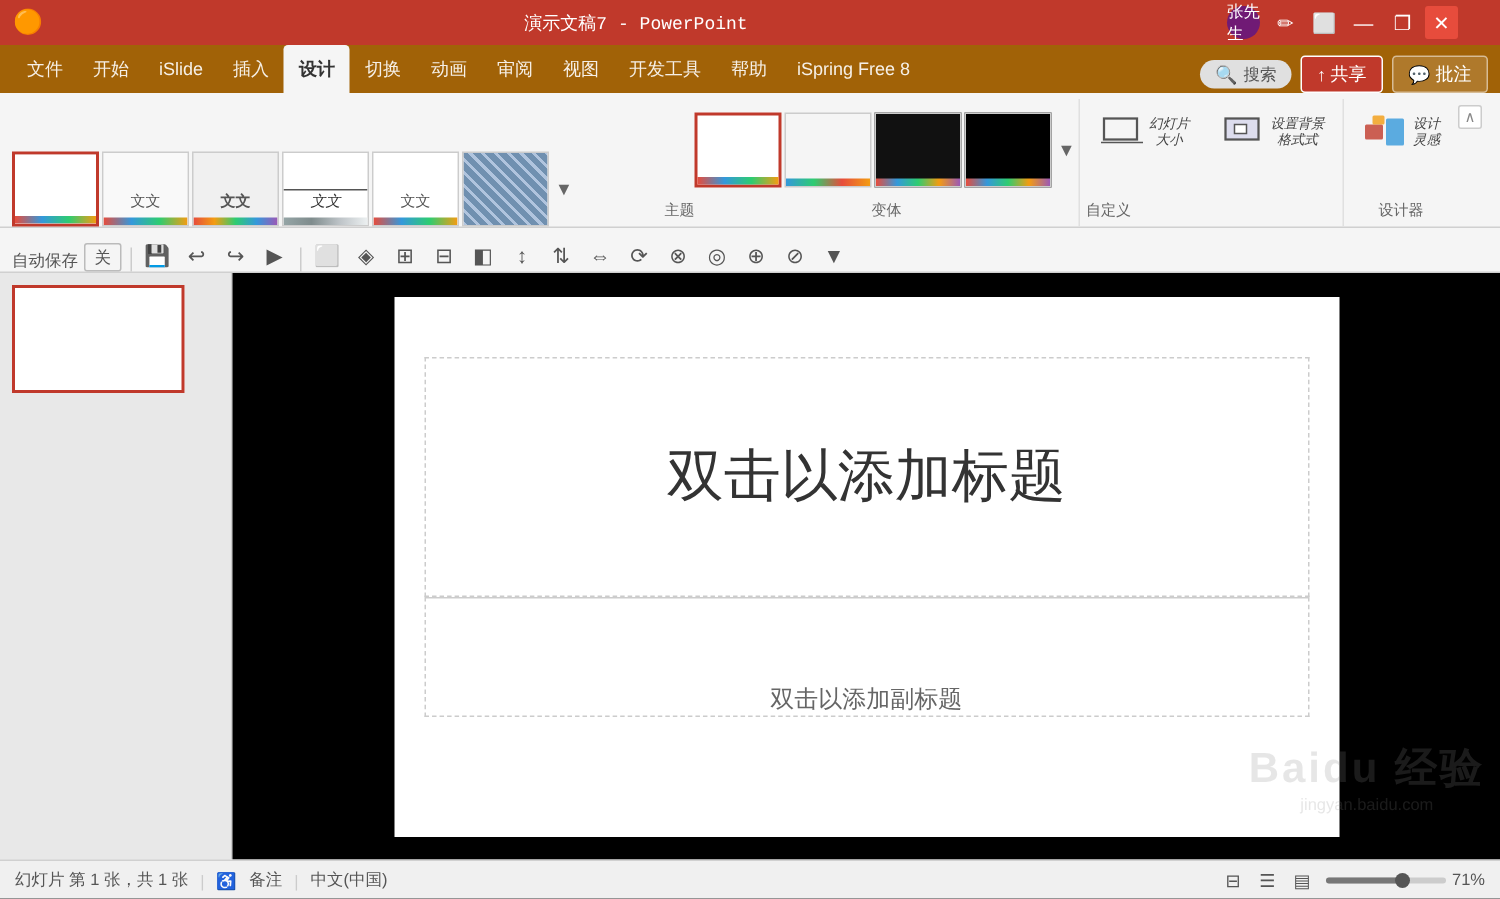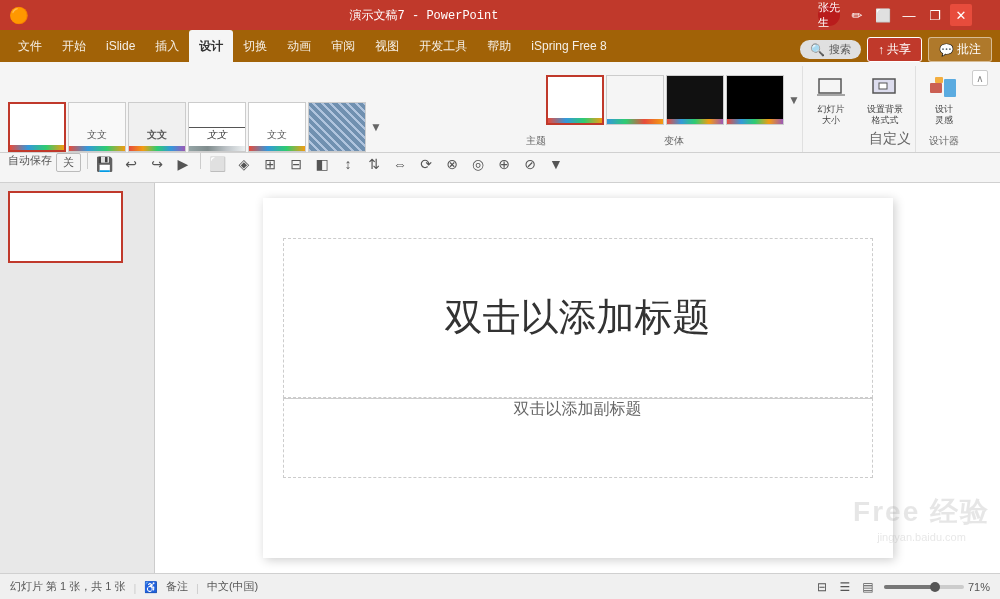--- a/index.html
+++ b/index.html
@@ -2,21 +2,21 @@
 <html><head>
   <meta charset="utf-8">
   <style>
     * { box-sizing: border-box; margin: 0; padding: 0; }
     body { font-family: 'Microsoft YaHei', 'SimHei', sans-serif; font-size: 12px; background: #f0f0f0; width: 1000px; height: 599px; overflow: hidden; display: flex; flex-direction: column; }
 
     
     .titlebar { background: #c0392b; height: 30px; display: flex; align-items: center; justify-content: space-between; padding: 0 8px; color: white; flex-shrink: 0; }
     .titlebar-title { flex: 1; text-align: center; font-size: 12px; font-family: Liberation Mono, monospace; }
     .titlebar-user { display: flex; align-items: center; gap: 6px; font-size: 12px; margin-right: 20px; }
-    .user-avatar { width: 22px; height: 22px; border-radius: 50%; background: #b91c1c; display: flex; align-items: center; justify-content: center; font-size: 11px; color: white; }
+    .user-avatar { width: 22px; height: 22px; border-radius: 50%; background: #701a75; display: flex; align-items: center; justify-content: center; font-size: 11px; color: white; }
     .title-left { display: flex; align-items: center; gap: 4px; }
     .title-icons { display: flex; gap: 4px; }
     .title-icon { width: 22px; height: 22px; display: flex; align-items: center; justify-content: center; color: white; font-size: 13px; cursor: pointer; }
 
     
     .ribbon-tabs { background: #a16207; display: flex; align-items: flex-end; padding: 0 8px; flex-shrink: 0; height: 32px; }
     .ribbon-tab { padding: 6px 10px; font-size: 12px; color: rgba(255,255,255,0.9); cursor: pointer; border-radius: 3px 3px 0 0; height: 100%; display: flex; align-items: center; }
     .ribbon-tab.active { background: #f5f5f5; color: #333; font-weight: bold; }
 
     
@@ -26,57 +26,57 @@
 
     
     .ribbon { background: #f5f5f5; border-bottom: 1px solid #d0d0d0; padding: 4px 8px 0 8px; display: flex; align-items: stretch; flex-shrink: 0; min-height: 90px; }
     .theme-item { width: 58px; height: 50px; border: 1px solid #ccc; background: white; cursor: pointer; display: flex; flex-direction: column; overflow: hidden; position: relative; }
     .theme-item.active { border: 2px solid #c0392b; }
     .theme-stripe { height: 4px; width: 100%; }
     .variant-item { width: 58px; height: 50px; border: 1px solid #ccc; cursor: pointer; }
     .variant-item.active { border: 2px solid #c0392b; }
 
     
-    .quick-access { background: #f5f5f5; border-bottom: 1px solid #d0d0d0; height: 30px; display: flex; align-items: flex-start; padding: 0 8px; gap: 4px; flex-shrink: 0; }
+    .quick-access { background: #f5f5f5; border-bottom: 1px solid #d0d0d0; height: 30px; display: flex; align-items: flex-end; padding: 0 8px; gap: 4px; flex-shrink: 0; }
     .qa-item { width: 22px; height: 22px; display: flex; align-items: center; justify-content: center; cursor: pointer; border-radius: 2px; font-size: 14px; color: #555; }
     .qa-sep { width: 1px; height: 16px; background: #ccc; margin: 0 2px; }
     .qa-toggle { border: 1px solid #bbb; border-radius: 2px; padding: 1px 6px; font-size: 11px; color: #555; cursor: pointer; display: flex; align-items: center; gap: 2px; }
 
     
     .main { display: flex; flex: 1; overflow: hidden; background: #d6d6d6; }
 
     
     .slide-panel { width: 155px; background: #e8e8e8; border-right: 1px solid #ccc; overflow-y: auto; flex-shrink: 0; padding: 8px; }
     .slide-thumbnail { position: relative; margin-bottom: 4px; }
     .slide-thumb { width: 115px; height: 72px; background: white; border: 2px solid #c0392b; cursor: pointer; }
 
     
-    .canvas-area { flex: 1; display: flex; align-items: center; justify-content: center; background: #ffffff; overflow: hidden; position: relative; }
+    .canvas-area { flex: 1; display: flex; align-items: center; justify-content: center; background: #000000; overflow: hidden; position: relative; }
     .slide-canvas { width: 630px; height: 360px; background: white; position: relative; box-shadow: 2px 2px 10px rgba(0,0,0,0.2); }
     .slide-title-area { position: absolute; top: 40px; left: 20px; right: 20px; height: 160px; border: 1px dashed #ccc; display: flex; align-items: center; justify-content: center; cursor: pointer; }
     .slide-title-text { font-size: 38px; color: #333; font-weight: 400; }
-    .slide-subtitle-area { position: absolute; top: 200px; left: 20px; right: 20px; height: 80px; border-top: 1px solid #ccc; border-left: 1px dashed #ccc; border-right: 1px dashed #ccc; border-bottom: 1px dashed #ccc; display: flex; align-items: flex-start; justify-content: center; cursor: pointer; }
+    .slide-subtitle-area { position: absolute; top: 200px; left: 20px; right: 20px; height: 80px; border-top: 1px solid #ccc; border-left: 1px dashed #ccc; border-right: 1px dashed #ccc; border-bottom: 1px dashed #ccc; display: flex; align-items: flex-end; justify-content: center; cursor: pointer; }
     .slide-subtitle-text { font-size: 16px; color: #666; }
 
     
     .statusbar { height: 26px; background: #f0f0f0; border-top: 1px solid #d0d0d0; display: flex; align-items: center; padding: 0 10px; gap: 10px; flex-shrink: 0; }
     .status-left { display: flex; align-items: flex-end; gap: 8px; font-size: 11px; color: #555; }
     .status-right { margin-left: auto; display: flex; align-items: center; gap: 6px; }
     .view-icons { display: flex; gap: 3px; }
     .view-icon { width: 20px; height: 18px; display: flex; align-items: center; justify-content: center; cursor: pointer; border-radius: 2px; font-size: 12px; color: #555; }
     .zoom-bar { display: flex; align-items: center; gap: 4px; font-size: 11px; color: #555; }
     .zoom-slider { width: 80px; height: 4px; background: #ccc; border-radius: 2px; position: relative; cursor: pointer; }
     .zoom-slider-fill { width: 60%; height: 100%; background: #777; border-radius: 2px; }
     .zoom-slider-thumb { width: 10px; height: 10px; background: #555; border-radius: 50%; position: absolute; top: -3px; left: 58%; cursor: pointer; }
     .zoom-level { font-size: 11px; color: #555; cursor: pointer; }
     .watermark { position: absolute; bottom: 30px; right: 10px; opacity: 0.2; font-size: 24px; color: #888; pointer-events: none; display: flex; flex-direction: column; align-items: center; }
 
     
     .more-arrow { width: 16px; height: 50px; display: flex; align-items: center; justify-content: center; cursor: pointer; color: #666; font-size: 12px; }
-    .designer-btn-large { display: flex; flex-direction: column; align-items: center; gap: 2px; cursor: pointer; padding: 4px 8px; border-radius: 3px; }
+    .designer-btn-large { display: flex; align-items: center; gap: 2px; cursor: pointer; padding: 4px 8px; border-radius: 3px; font-style: italic; }
     .designer-icon { width: 32px; height: 28px; display: flex; align-items: center; justify-content: center; }
 
     
     .ts1 { background: linear-gradient(to right, #e74c3c, #3498db, #2ecc71, #f39c12); }
     .ts2 { background: linear-gradient(to right, #95a5a6, #7f8c8d, #bdc3c7, #ecf0f1); }
     .ts3 { background: linear-gradient(to right, #e74c3c, #f39c12, #2ecc71, #3498db, #9b59b6); }
 
     .collapse-btn { width: 16px; height: 16px; display: flex; align-items: center; justify-content: center; cursor: pointer; color: #888; font-size: 10px; border: 1px solid #ccc; border-radius: 2px; margin-left: auto; margin-right: 4px; margin-top: 2px; background: white; }
   </style>
 </head>
@@ -215,21 +215,21 @@
       <div class="designer-btn-large">
         <div class="designer-icon">
           <svg width="28" height="22" viewBox="0 0 28 22">
             <rect x="2" y="2" width="22" height="14" fill="#dde" stroke="#555" stroke-width="1.5"></rect>
             <rect x="8" y="6" width="8" height="6" fill="white" stroke="#555" stroke-width="1"></rect>
           </svg>
         </div>
         <div style="font-size:9px;color:#444;text-align:center;line-height:1.2;">设置背景<br>格式式</div>
       </div>
     </div>
-    <div style="font-size:14px;color:#666;text-align:right;padding-bottom:4px;margin-top:auto;">自定义</div>
+    <div style="font-size:10px;color:#666;text-align:left;padding-bottom:4px;margin-top:auto;">自定义</div>
   </div>
 
   <div style="display:flex;flex-direction:column;border-left:1px solid #e0e0e0;padding:0 4px;">
     <div style="display:flex;gap:2px;align-items:flex-start;padding-top:4px;">
       <div class="designer-btn-large">
         <div class="designer-icon">
           <svg width="32" height="26" viewBox="0 0 32 26">
             <rect x="2" y="8" width="12" height="10" fill="#c0392b" opacity="0.8" rx="1"></rect>
             <rect x="16" y="4" width="12" height="18" fill="#3498db" opacity="0.8" rx="1"></rect>
             <rect x="7" y="2" width="8" height="6" fill="#f39c12" opacity="0.8" rx="1"></rect>
@@ -289,21 +289,21 @@
       <div class="slide-title-area">
         <span class="slide-title-text">双击以添加标题</span>
       </div>
 
       <div class="slide-subtitle-area">
         <span class="slide-subtitle-text">双击以添加副标题</span>
       </div>
     </div>
 
     <div class="watermark">
-      <div style="font-size:28px;font-weight:bold;letter-spacing:2px;">Free 经验</div>
+      <div style="font-size:28px;font-weight:bold;letter-spacing:2px;">Baidu 经验</div>
       <div style="font-size:11px;">jingyan.baidu.com</div>
     </div>
   </div>
 </div>
 
 <div class="statusbar">
   <div class="status-left">
     <span>幻灯片 第 1 张，共 1 张</span>
     <span style="color:#ccc;">|</span>
     <span>♿</span>

